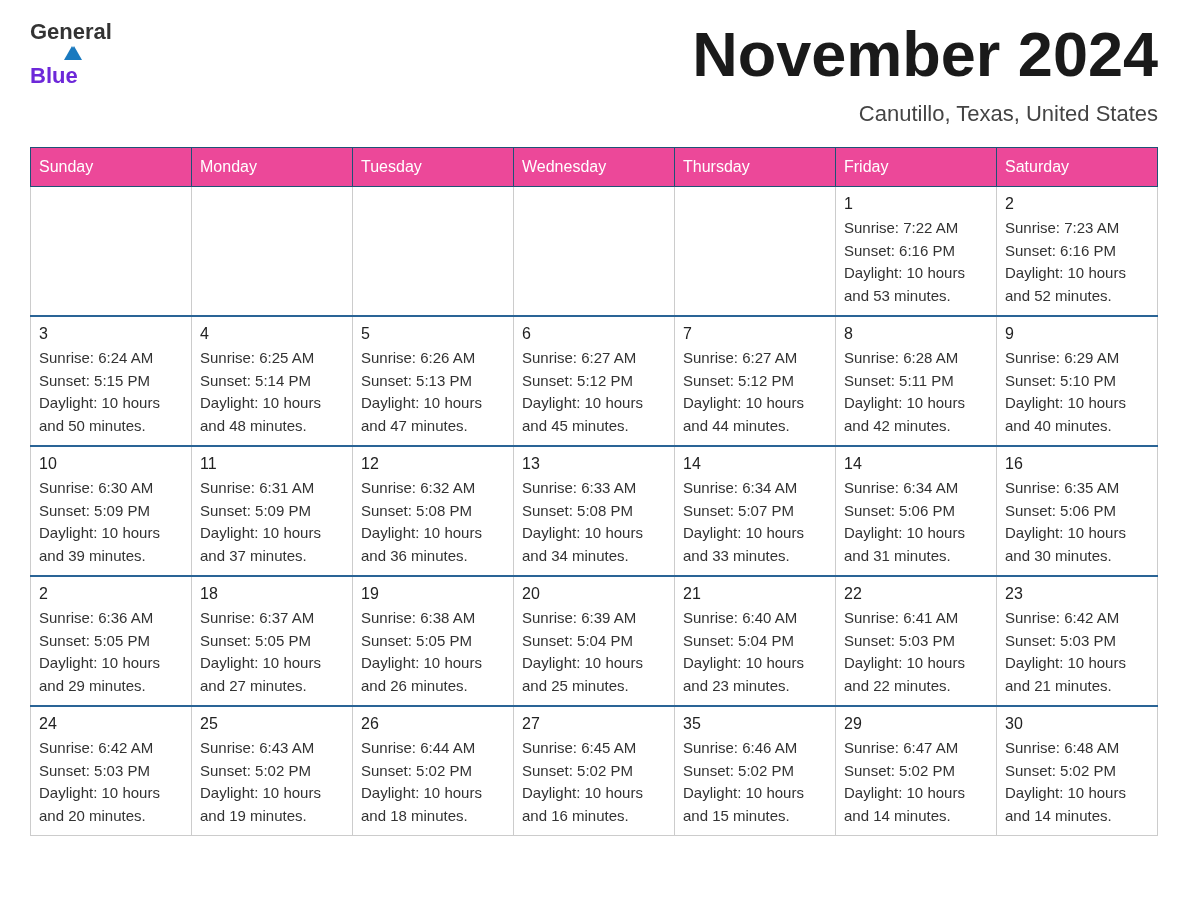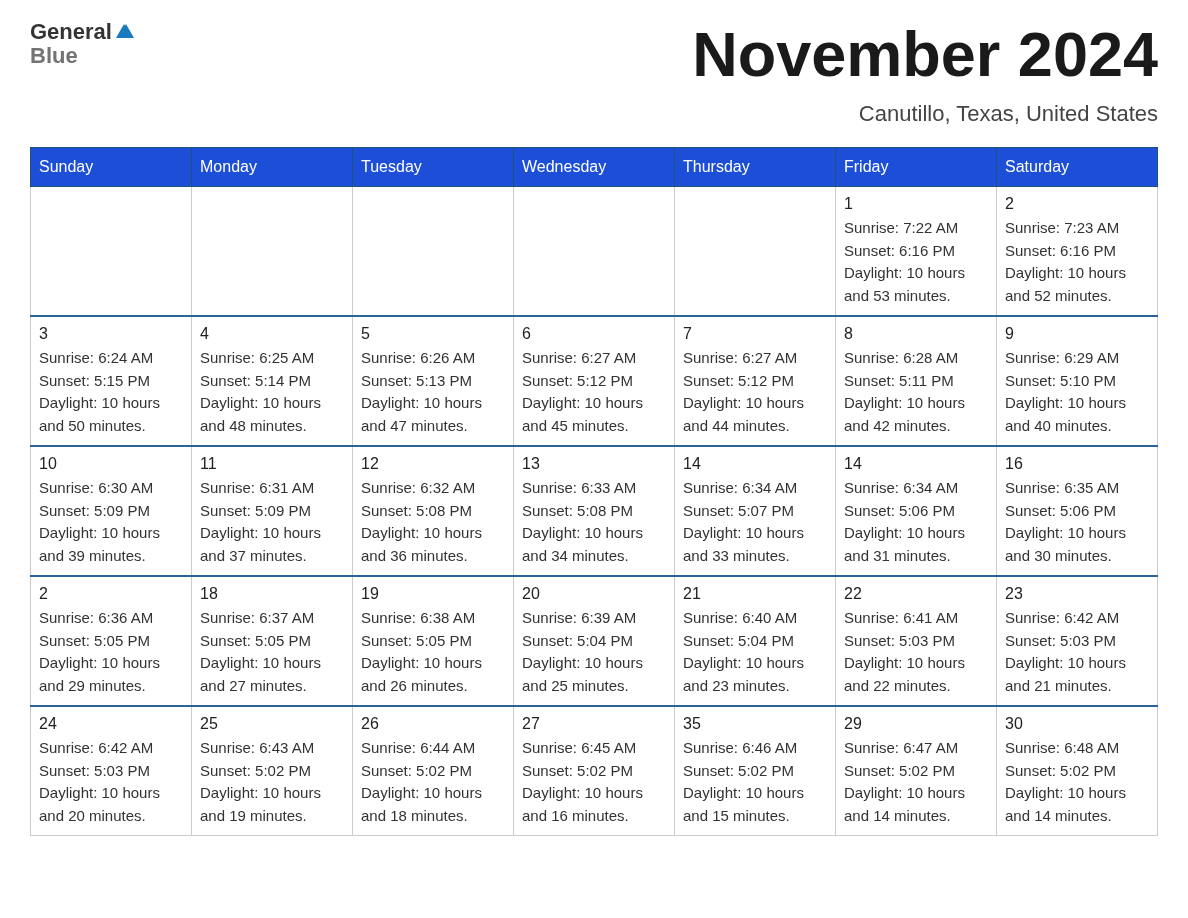--- a/index.html
+++ b/index.html
@@ -22,35 +22,36 @@
       gap: 0px;
     }
     .logo-text-general {
       font-size: 22px;
       font-weight: bold;
       color: #333;
     }
     .logo-text-blue {
       font-size: 22px;
       font-weight: bold;
-      color: #737373;
+      color: #6d28d9;
     }
     .logo-icon {
       width: 20px;
       height: 20px;
       margin-left: 2px;
     }
     .logo-block {
       display: flex;
       flex-direction: column;
       line-height: 1.1;
     }
     .logo-row1 {
       display: flex;
       align-items: center;
+      flex-direction: column;
     }
     .title-block {
       text-align: right;
     }
     .month-title {
       font-size: 63px;
       font-weight: bold;
       color: #1a1a1a;
       line-height: 1.1;
     }
@@ -58,21 +59,21 @@
       font-size: 22px;
       color: #444;
       margin-top: 12px;
     }
     .calendar {
       width: 100%;
       border-collapse: collapse;
       border: 1px solid #999;
     }
     .calendar th {
-      background-color: #1d4ed8;
+      background-color: #ec4899;
       color: white;
       padding: 10px 8px;
       font-size: 16px;
       font-weight: normal;
       text-align: left;
       border: 1px solid #1e5276;
     }
     .calendar td {
       vertical-align: top;
       padding: 8px;

